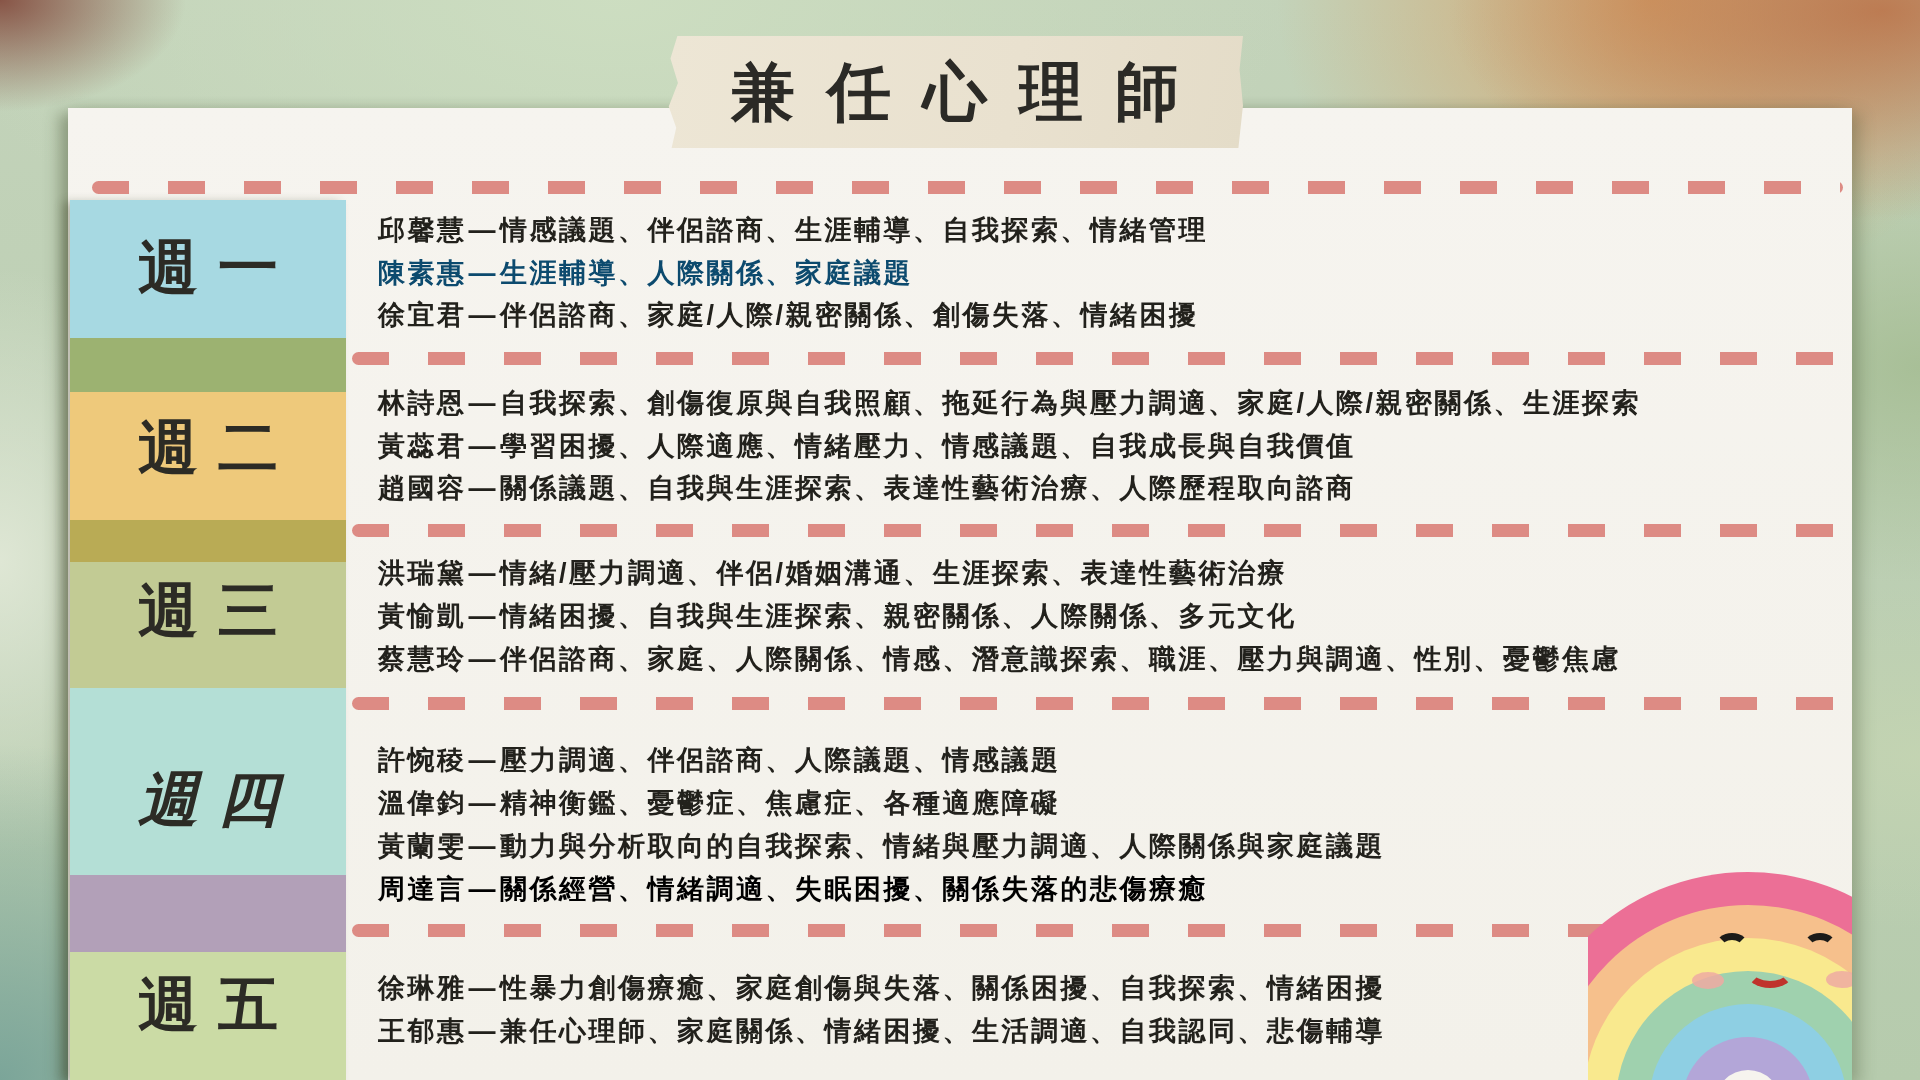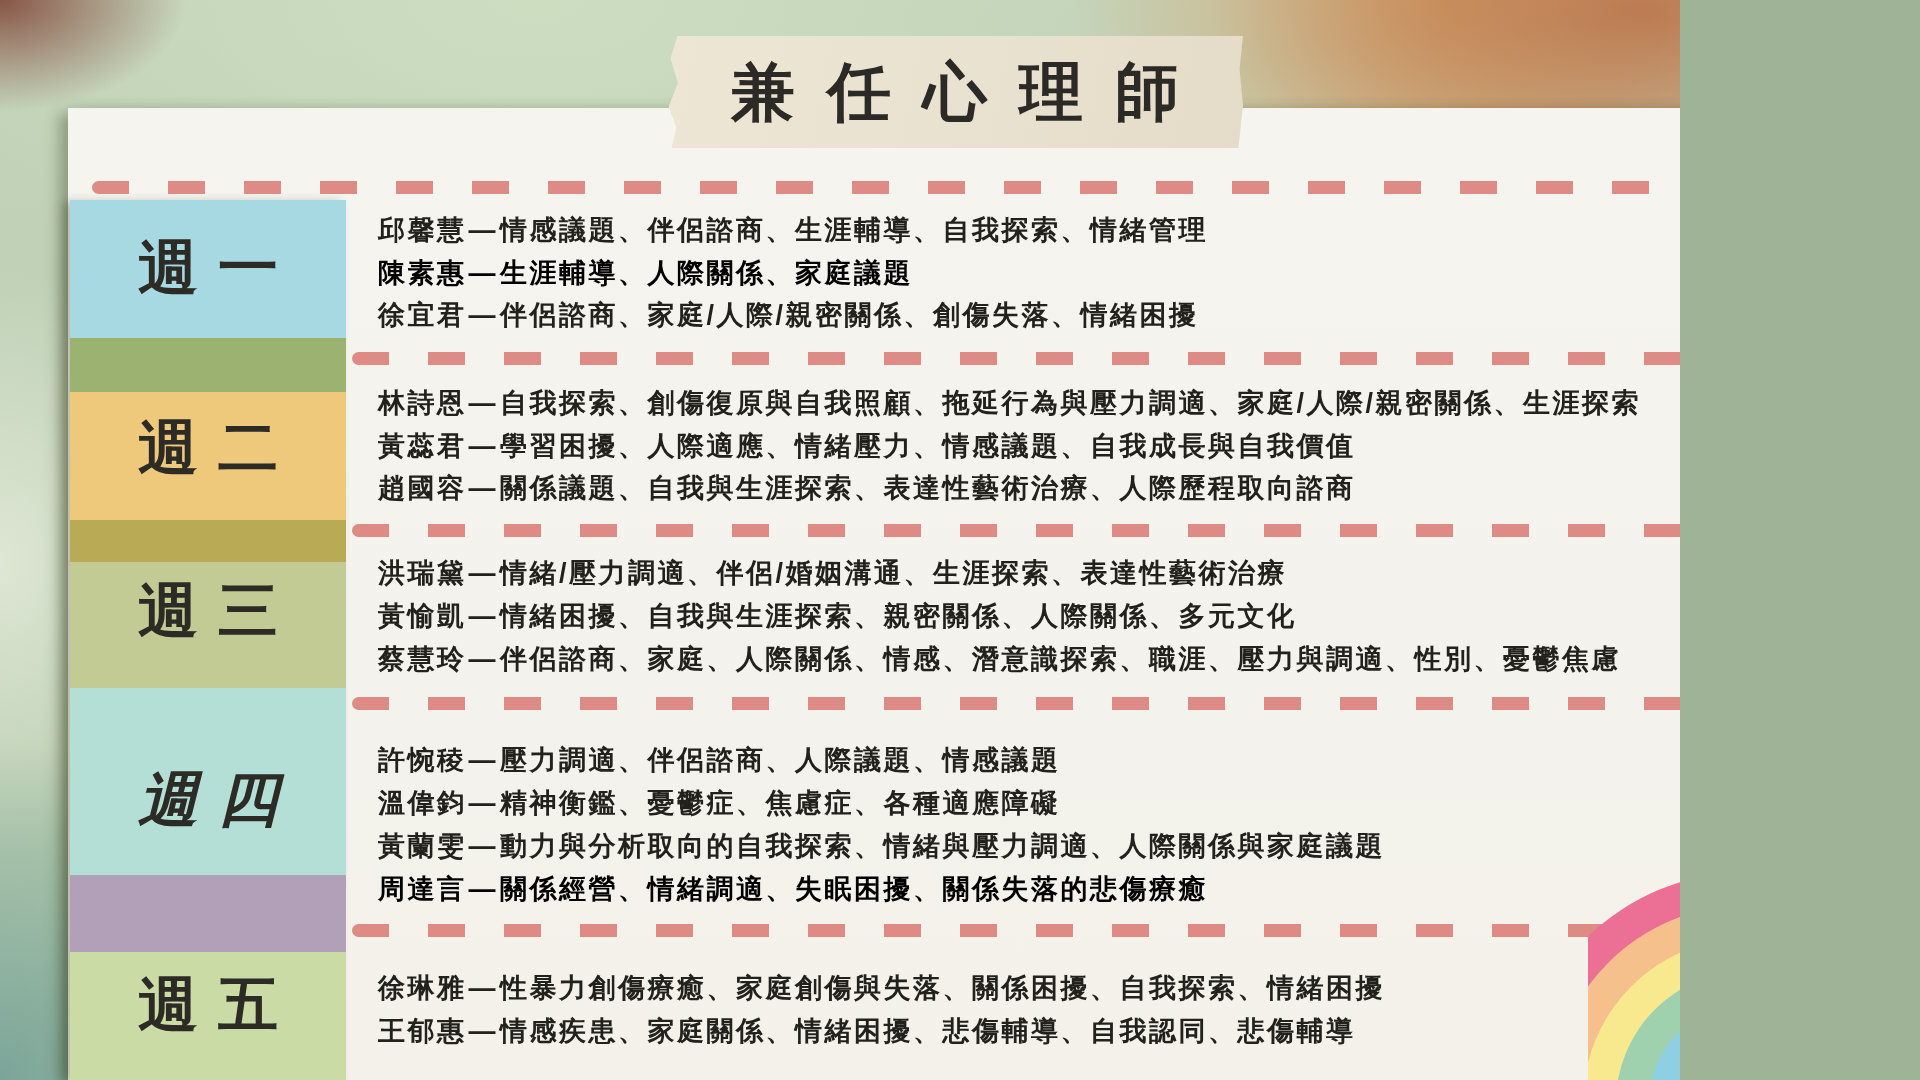--- a/index.html
+++ b/index.html
@@ -1,16 +1,16 @@
 <!DOCTYPE html>
 <html><head>
 <meta charset="utf-8">
 <style>
   html,body{margin:0;padding:0;background:#9fb396;}
-  .canvas{position:relative;width:1680px;height:1080px;overflow:hidden;
+  .canvas{position:relative;width:1920px;height:1080px;overflow:hidden;
           font-family:"Liberation Sans",sans-serif;}
 
   
   .bg{position:absolute;inset:0;background:
     radial-gradient(300px 180px at 0% 0%, rgba(125,62,50,.85), rgba(125,62,50,0) 62%),
     radial-gradient(620px 300px at 98% 1%, rgba(185,106,64,.80), rgba(185,106,64,0) 70%),
     radial-gradient(520px 420px at 86% 0%, rgba(215,158,98,.85), rgba(215,158,98,0) 72%),
     radial-gradient(430px 300px at 100% 34%, rgba(164,188,146,.85), rgba(164,188,146,0) 72%),
     radial-gradient(420px 240px at 100% 70%, rgba(196,212,178,.9), rgba(196,212,178,0) 72%),
     radial-gradient(520px 480px at 0% 100%, rgba(120,163,152,.95), rgba(120,163,152,0) 70%),
@@ -78,34 +78,34 @@
     </div>
   <div id="dashes">
       <div class="dash" style="left: 92px; top: 181px; width: 1751px; background: repeating-linear-gradient(90deg, rgb(221, 139, 132) 0px, rgb(221, 139, 132) 37px, transparent 37px, transparent 76px);"></div>
       <div class="dash" style="left: 352px; top: 352px; width: 1491px; background: repeating-linear-gradient(90deg, rgb(221, 139, 132) 0px, rgb(221, 139, 132) 37px, transparent 37px, transparent 76px);"></div>
       <div class="dash" style="left: 352px; top: 524px; width: 1491px; background: repeating-linear-gradient(90deg, rgb(221, 139, 132) 0px, rgb(221, 139, 132) 37px, transparent 37px, transparent 76px);"></div>
       <div class="dash" style="left: 352px; top: 697px; width: 1491px; background: repeating-linear-gradient(90deg, rgb(221, 139, 132) 0px, rgb(221, 139, 132) 37px, transparent 37px, transparent 76px);"></div>
       <div class="dash" style="left: 352px; top: 924px; width: 1491px; background: repeating-linear-gradient(90deg, rgb(221, 139, 132) 0px, rgb(221, 139, 132) 37px, transparent 37px, transparent 76px);"></div>
     </div>
   <div id="rows">
       <div class="row" style="left: 378px; top: 212px; color: rgb(34, 33, 28);"><span>邱馨慧</span><span class="sep">—</span><span>情感議題、伴侶諮商、生涯輔導、自我探索、情緒管理</span></div>
-      <div class="row" style="left: 378px; top: 255px; color: #000000;"><span>陳素惠</span><span class="sep">—</span><span>生涯輔導、人際關係、家庭議題</span></div>
+      <div class="row" style="left: 378px; top: 255px; color: #0c4a6e;"><span>陳素惠</span><span class="sep">—</span><span>生涯輔導、人際關係、家庭議題</span></div>
       <div class="row" style="left: 378px; top: 297px; color: rgb(34, 33, 28);"><span>徐宜君</span><span class="sep">—</span><span>伴侶諮商、家庭/人際/親密關係、創傷失落、情緒困擾</span></div>
       <div class="row" style="left: 378px; top: 385px; color: rgb(34, 33, 28);"><span>林詩恩</span><span class="sep">—</span><span>自我探索、創傷復原與自我照顧、拖延行為與壓力調適、家庭/人際/親密關係、生涯探索</span></div>
       <div class="row" style="left: 378px; top: 428px; color: rgb(34, 33, 28);"><span>黃蕊君</span><span class="sep">—</span><span>學習困擾、人際適應、情緒壓力、情感議題、自我成長與自我價值</span></div>
       <div class="row" style="left: 378px; top: 470px; color: rgb(34, 33, 28);"><span>趙國容</span><span class="sep">—</span><span>關係議題、自我與生涯探索、表達性藝術治療、人際歷程取向諮商</span></div>
       <div class="row" style="left: 378px; top: 555px; color: rgb(34, 33, 28); text-align: center;"><span>洪瑞黛</span><span class="sep">—</span><span>情緒/壓力調適、伴侶/婚姻溝通、生涯探索、表達性藝術治療</span></div>
       <div class="row" style="left: 378px; top: 598px; color: rgb(34, 33, 28);"><span>黃愉凱</span><span class="sep">—</span><span>情緒困擾、自我與生涯探索、親密關係、人際關係、多元文化</span></div>
       <div class="row" style="left: 378px; top: 641px; color: rgb(34, 33, 28);"><span>蔡慧玲</span><span class="sep">—</span><span>伴侶諮商、家庭、人際關係、情感、潛意識探索、職涯、壓力與調適、性別、憂鬱焦慮</span></div>
       <div class="row" style="left: 378px; top: 742px; color: rgb(34, 33, 28);"><span>許惋稜</span><span class="sep">—</span><span>壓力調適、伴侶諮商、人際議題、情感議題</span></div>
       <div class="row" style="left: 378px; top: 785px; color: rgb(34, 33, 28);"><span>溫偉鈞</span><span class="sep">—</span><span>精神衡鑑、憂鬱症、焦慮症、各種適應障礙</span></div>
       <div class="row" style="left: 378px; top: 828px; color: rgb(34, 33, 28);"><span>黃蘭雯</span><span class="sep">—</span><span>動力與分析取向的自我探索、情緒與壓力調適、人際關係與家庭議題</span></div>
       <div class="row" style="left: 378px; top: 871px; color: #000000;"><span>周達言</span><span class="sep">—</span><span>關係經營、情緒調適、失眠困擾、關係失落的悲傷療癒</span></div>
       <div class="row" style="left: 378px; top: 970px; color: rgb(34, 33, 28);"><span>徐琳雅</span><span class="sep">—</span><span>性暴力創傷療癒、家庭創傷與失落、關係困擾、自我探索、情緒困擾</span></div>
-      <div class="row" style="left: 378px; top: 1013px; color: rgb(34, 33, 28);"><span>王郁惠</span><span class="sep">—</span><span>情感疾患、家庭關係、情緒困擾、悲傷輔導、自我認同、悲傷輔導</span></div>
+      <div class="row" style="left: 378px; top: 1013px; color: rgb(34, 33, 28);"><span>王郁惠</span><span class="sep">—</span><span>兼任心理師、家庭關係、情緒困擾、生活調適、自我認同、悲傷輔導</span></div>
     </div>
 
   <div class="rainbow" id="rainbow">
     <div class="ring" style="left: -71px; top: 4px; width: 462px; height: 462px; background: rgb(236, 111, 150);"></div>
       <div class="ring" style="left: -38px; top: 37px; width: 396px; height: 396px; background: rgb(246, 192, 140);"></div>
       <div class="ring" style="left: -5px; top: 70px; width: 330px; height: 330px; background: rgb(249, 233, 142);"></div>
       <div class="ring" style="left: 28px; top: 103px; width: 264px; height: 264px; background: rgb(159, 209, 174);"></div>
       <div class="ring" style="left: 61px; top: 136px; width: 198px; height: 198px; background: rgb(142, 207, 227);"></div>
       <div class="ring" style="left: 94px; top: 169px; width: 132px; height: 132px; background: rgb(179, 166, 216);"></div>
       <div class="ring" style="left: 127px; top: 202px; width: 66px; height: 66px; background: rgb(246, 244, 238);"></div>

